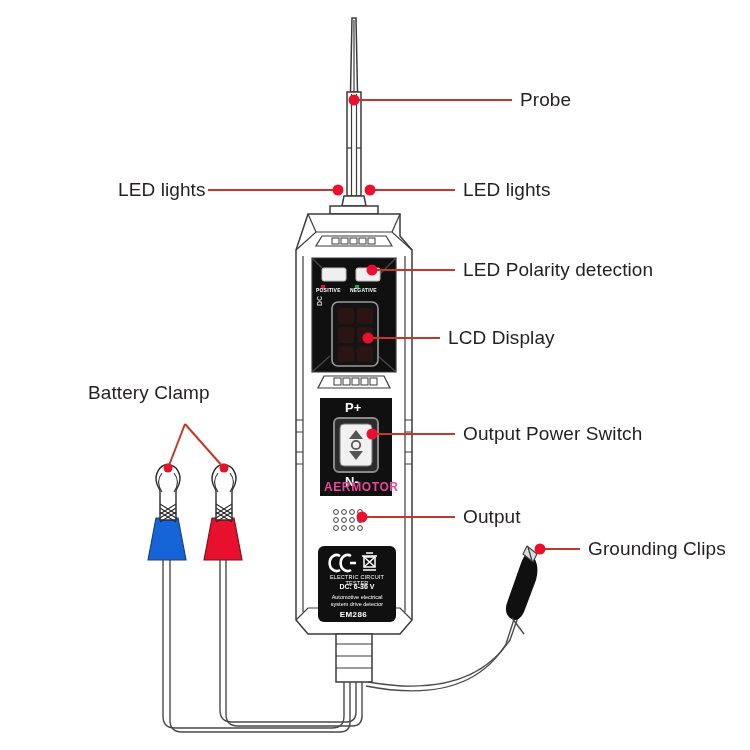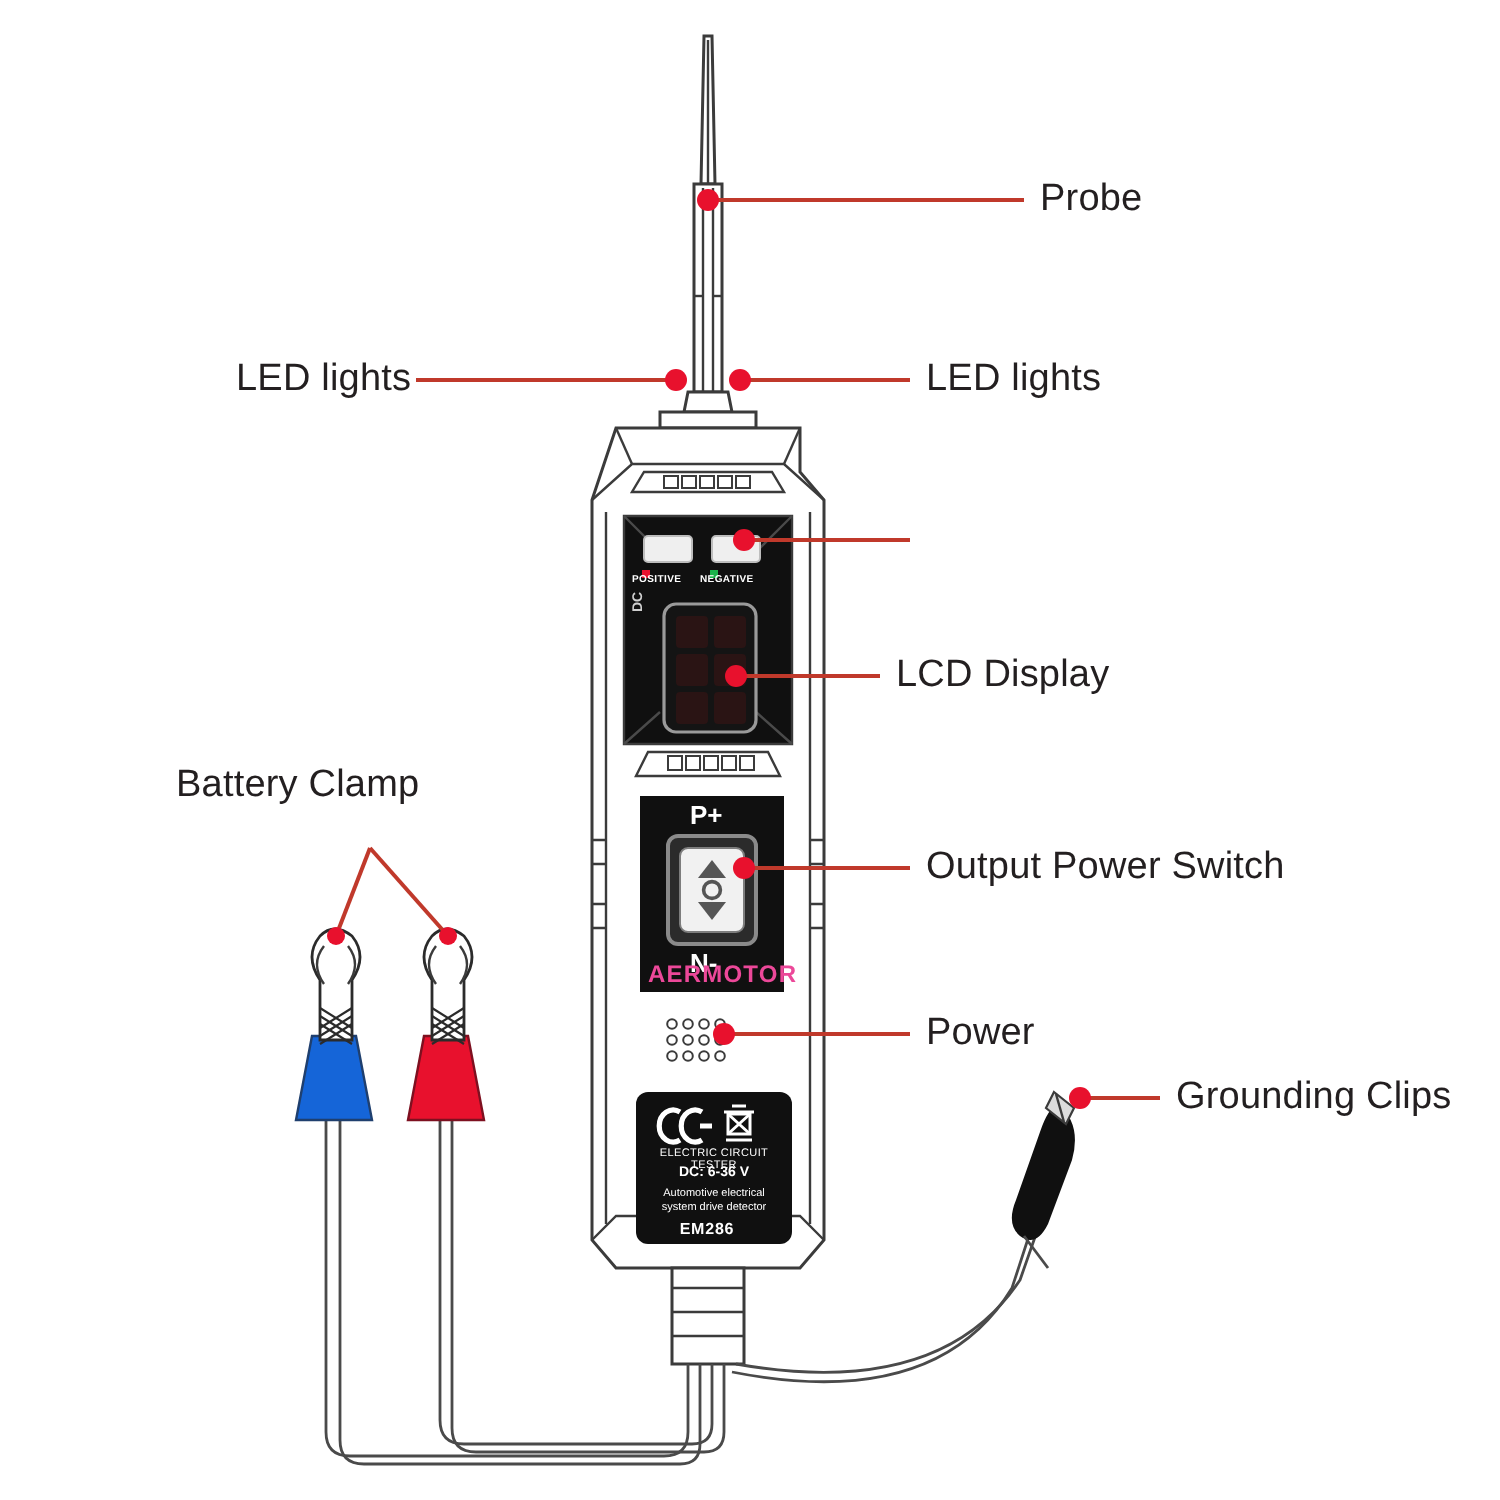--- a/index.html
+++ b/index.html
@@ -247,24 +247,25 @@
               font-size:5.5px;color:#ffffff;">system drive detector</div>
   <div style="position:absolute;left:318px;top:610px;width:71px;text-align:center;
               font-size:8px;color:#ffffff;font-weight:bold;letter-spacing:0.4px;">EM286</div>
 
   <div class="callout right" style="left:520px;top:89px;">Probe</div>
 
   <div class="callout right" style="left:463px;top:179px;">LED lights</div>
 
   <div class="callout left" style="left:118px;top:179px;">LED lights</div>
 
+  <div class="callout right" style="left:463px;top:259px;">LED Polarity detection</div>
 
   <div class="callout right" style="left:463px;top:423px;">Output Power Switch</div>
 
   <div class="callout right" style="left:448px;top:327px;">LCD Display</div>
 
-  <div class="callout right" style="left:463px;top:506px;">Power</div>
+  <div class="callout right" style="left:463px;top:506px;">Output</div>
 
   <div class="callout right" style="left:588px;top:538px;">Grounding Clips</div>
 
   <div class="callout left" style="left:88px;top:382px;">Battery Clamp</div>
 
 </div>
 
 </body></html>

